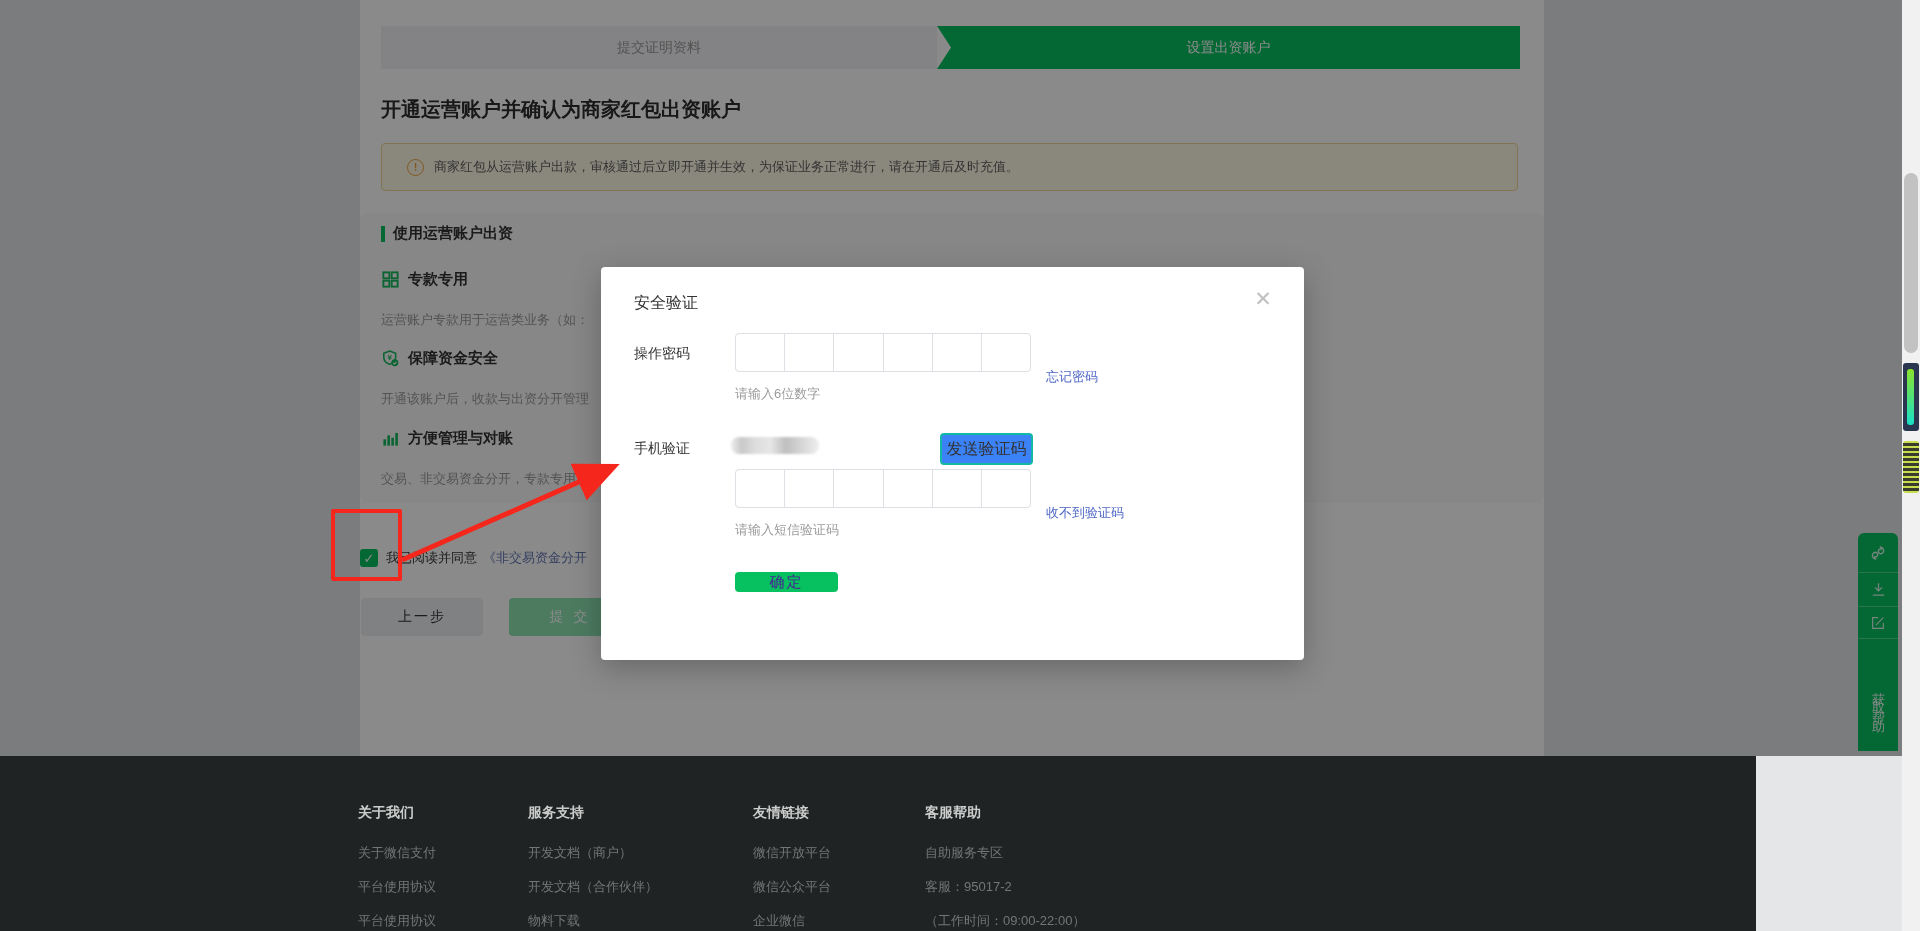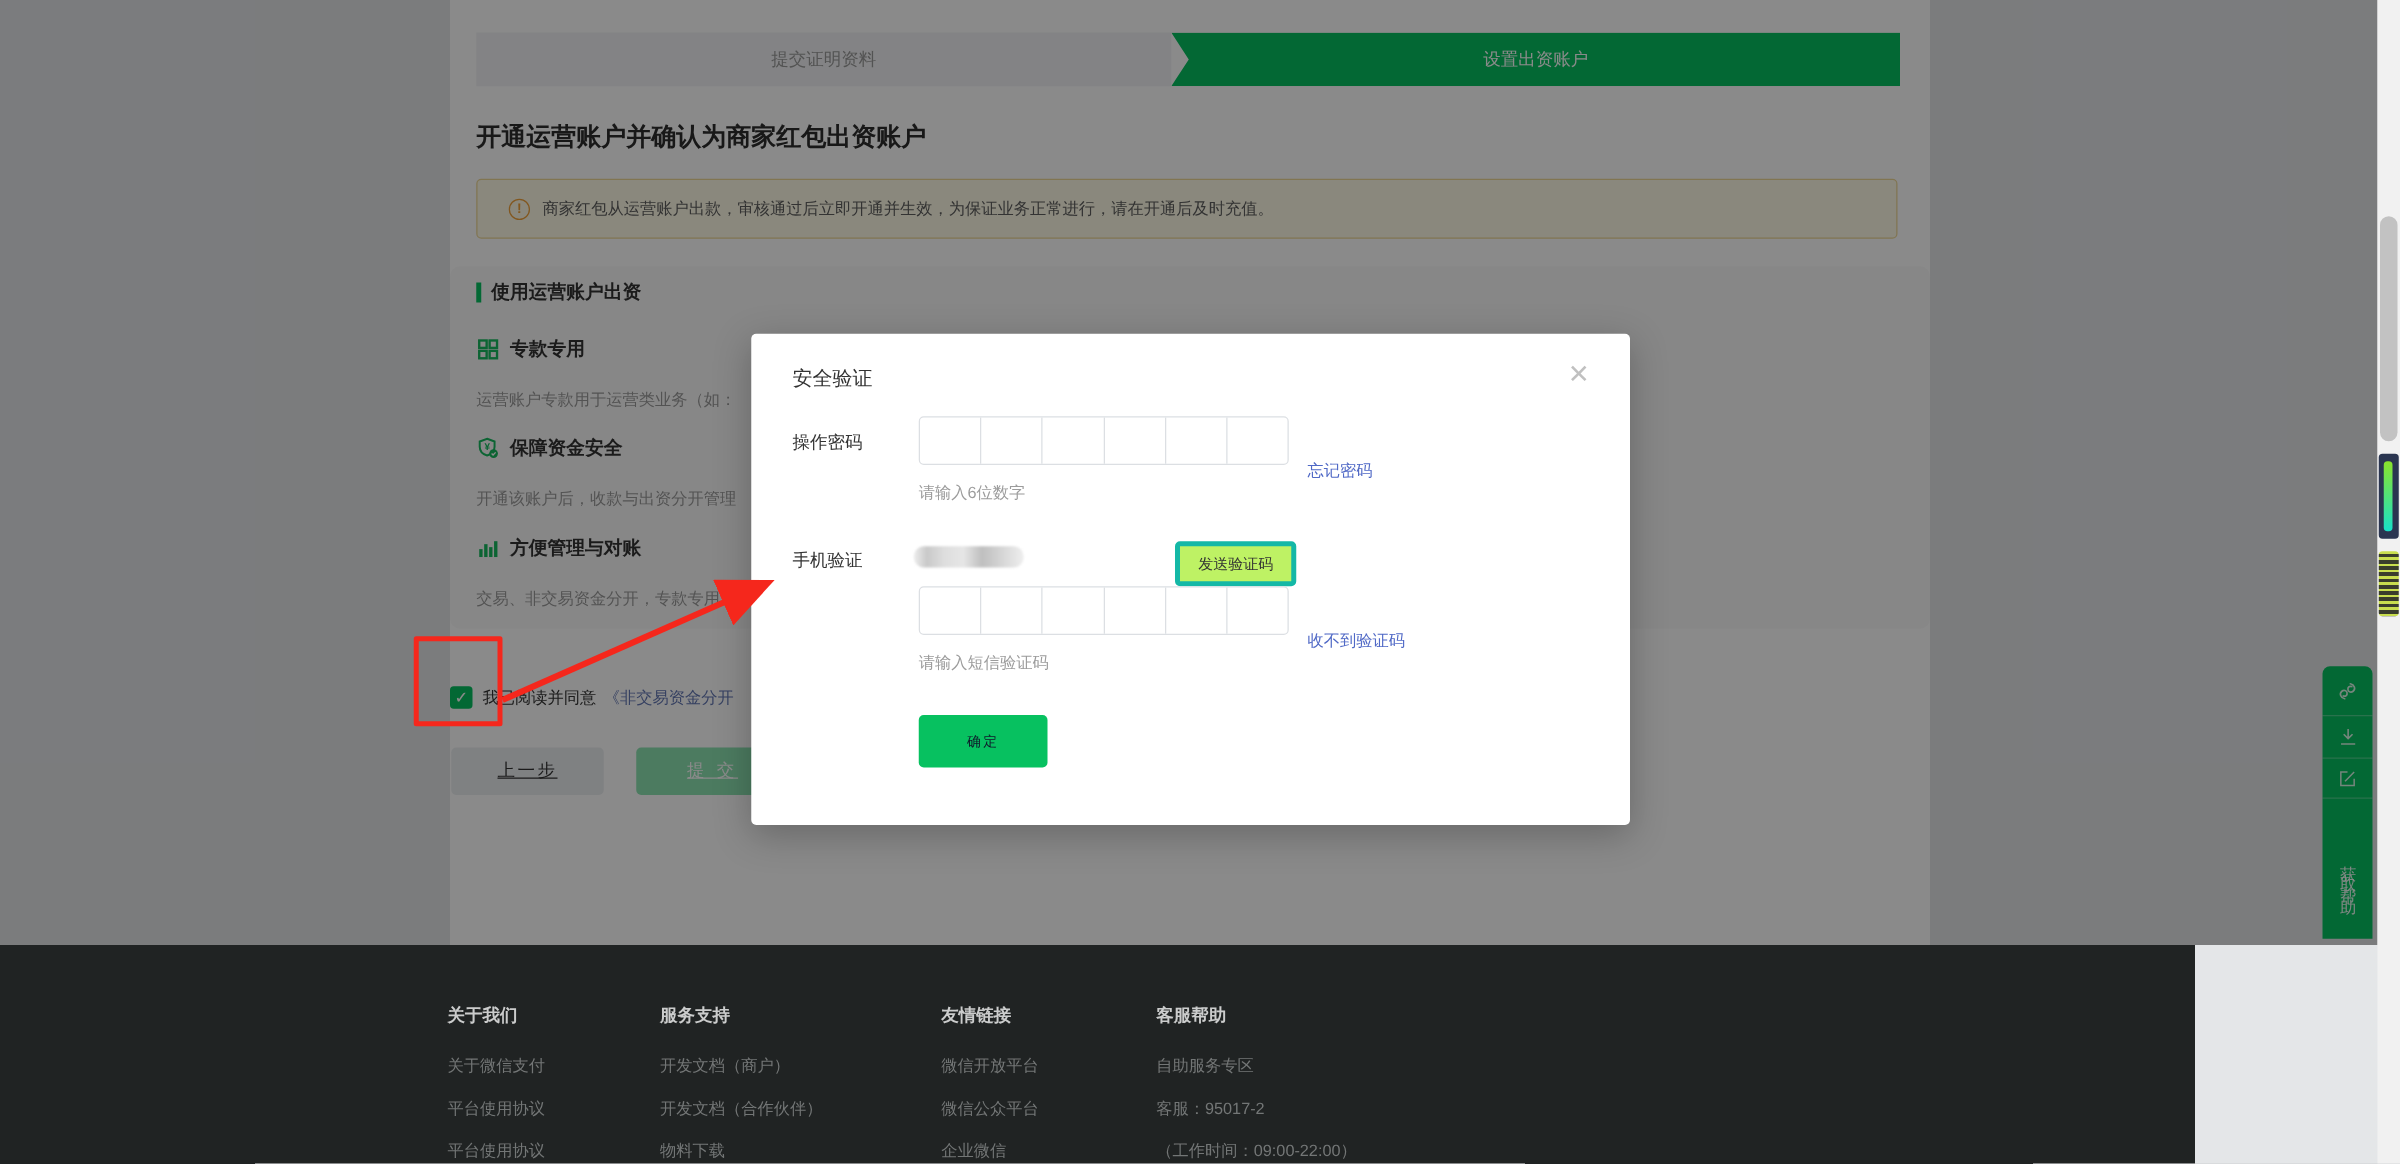--- a/index.html
+++ b/index.html
@@ -29,21 +29,21 @@
   .feature .f-head{display:flex;align-items:center;}
   .feature .f-ic{width:19px;height:19px;margin-right:8px;}
   .feature .f-name{font-size:15px;font-weight:bold;color:#333;}
   .feature .f-desc{margin-top:13px;font-size:13px;color:#9a9a9a;}
   .agree{position:absolute;left:0px;top:549px;display:flex;align-items:center;}
   .checkbox{width:18px;height:18px;background:#07C160;border-radius:3px;color:#fff;font-size:13px;
       display:flex;align-items:center;justify-content:center;margin-right:8px;cursor:pointer;}
   .agree-text{font-size:13px;color:#333;}
   .agree-link{font-size:13px;color:#6478b4;margin-left:6px;cursor:pointer;}
   .btn{position:absolute;top:598px;width:122px;height:38px;border-radius:4px;border:none;
-      font-size:14px;display:flex;align-items:center;justify-content:center;cursor:pointer;text-decoration:underline;}
+      font-size:14px;display:flex;align-items:center;justify-content:center;cursor:pointer;}
   .btn-prev{left:1px;background:#ebeef1;color:#333;letter-spacing:2px;}
   .btn-submit{left:149px;background:#8ce3b2;color:#fff;letter-spacing:3px;}
 
   
   .overlay{position:absolute;left:0;top:0;width:1902px;height:756px;background:rgba(0,0,0,0.46);z-index:10;}
 
   
   .modal{position:absolute;left:601px;top:267px;width:703px;height:393px;background:#fff;border-radius:4px;
       box-shadow:0 8px 30px rgba(0,0,0,0.25);z-index:20;}
   .modal-title{position:absolute;left:33px;top:26px;font-size:16px;color:#333;}
@@ -52,25 +52,25 @@
   .m-label{position:absolute;left:33px;font-size:14px;color:#333;}
   .cells{position:absolute;left:134px;width:296px;height:39px;box-sizing:border-box;border:1px solid #dcdfe3;
       border-radius:4px;display:flex;background:#fff;}
   .cell{flex:1;border-right:1px solid #dcdfe3;}
   .cell:last-child{border-right:none;}
   .m-link{position:absolute;left:445px;font-size:13px;color:#5069c6;cursor:pointer;margin-top:23px;}
   .m-hint{position:absolute;left:134px;font-size:13px;color:#9c9c9c;}
   .phone-blur{position:absolute;left:130px;top:170px;width:88px;height:17px;border-radius:8px;
       background:linear-gradient(90deg,#ededed 0%,#c9c9c9 12%,#dedede 28%,#e6e6e6 45%,#bfbfbf 62%,#cfcfcf 75%,#efefef 100%);
       filter:blur(1px);}
-  .send-btn{position:absolute;left:339px;top:166px;width:89px;height:28px;background:#bef264;
-      border:4px solid #14b8a6;border-radius:4px;font-size:12px;color:#333;
+  .send-btn{position:absolute;left:339px;top:166px;width:89px;height:28px;background:#3b82f6;
+      border:2px solid #14b8a6;border-radius:4px;font-size:16px;color:#333;
       display:flex;align-items:center;justify-content:center;cursor:pointer;}
-  .confirm-btn{position:absolute;left:134px;top:305px;width:103px;height:42px;background:#07C160;border:none;
-      border-radius:4px;color:#0f172a;font-size:11px;letter-spacing:2px;display:flex;align-items:center;
+  .confirm-btn{position:absolute;left:134px;top:305px;width:103px;height:20px;background:#07C160;border:none;
+      border-radius:4px;color:#4c1d95;font-size:15px;letter-spacing:2px;display:flex;align-items:center;
       justify-content:center;cursor:pointer;}
 
   
   .anno-box{position:absolute;left:331px;top:509px;width:63px;height:64px;border:4px solid #f5271c;
       border-radius:2px;z-index:30;}
   .anno-arrow{position:absolute;left:0;top:0;width:1920px;height:931px;z-index:30;pointer-events:none;}
 
   
   .float-bar{position:absolute;left:1858px;top:533px;width:40px;height:218px;background:#07C160;
       border-radius:6px 6px 0 0;z-index:5;display:flex;flex-direction:column;}

